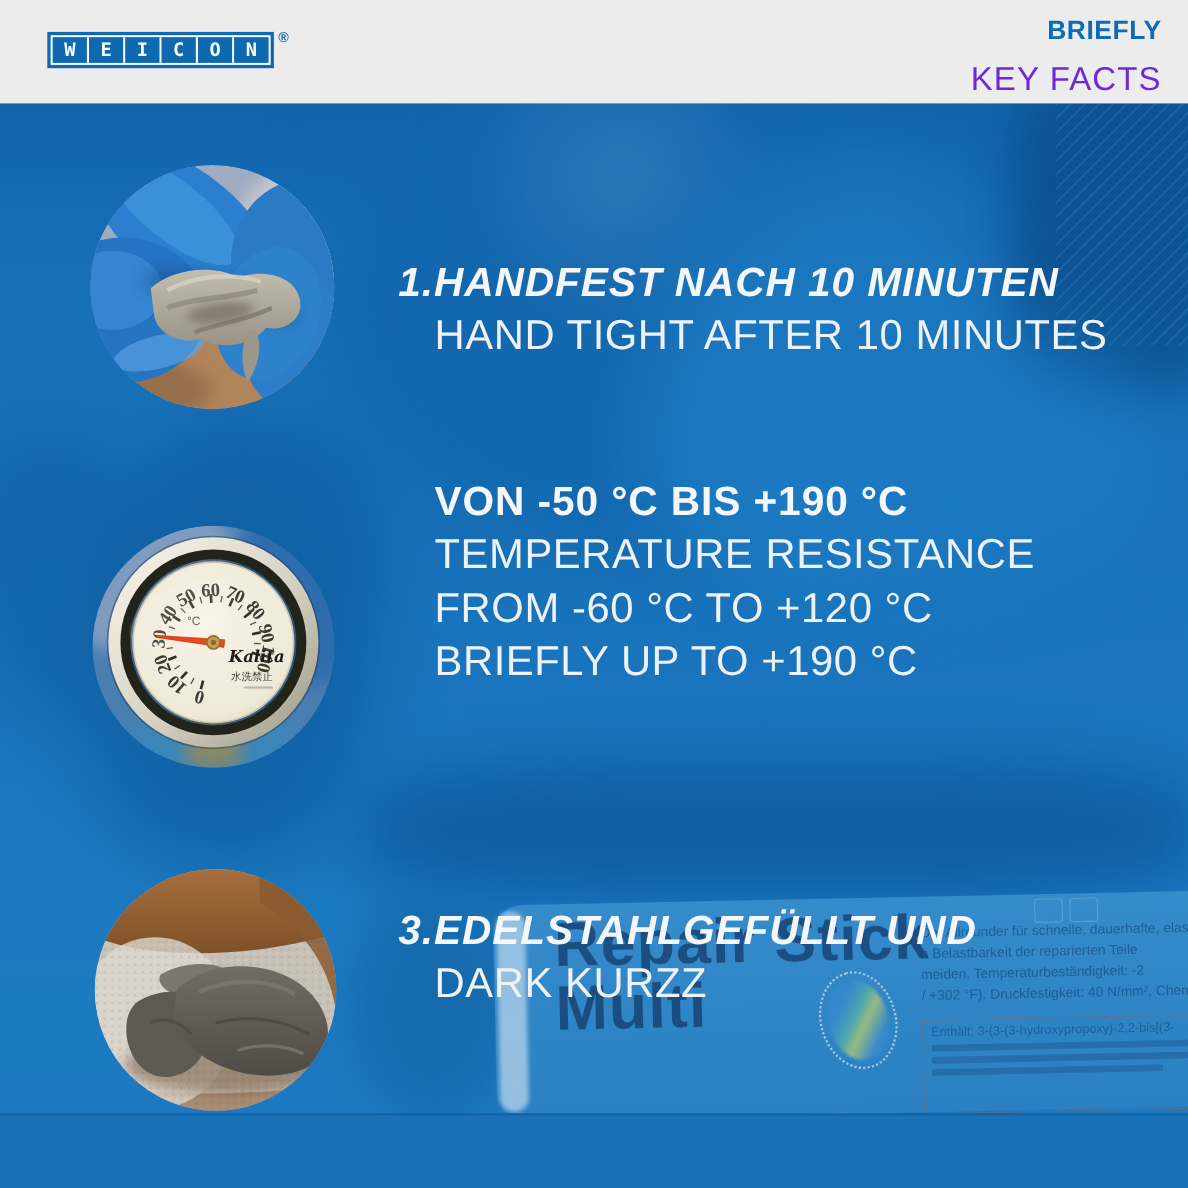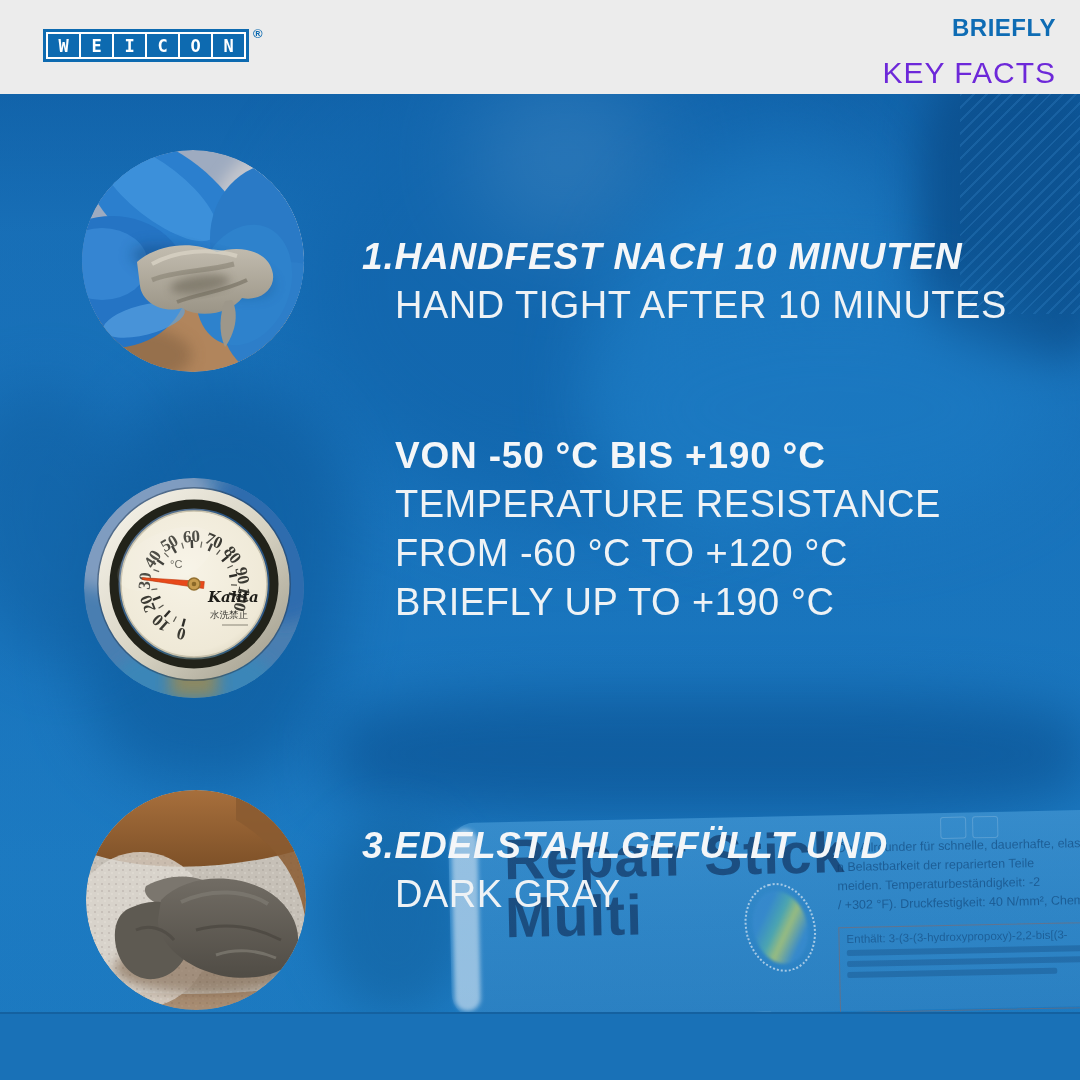--- a/index.html
+++ b/index.html
@@ -332,17 +332,17 @@
 
     <div class="fact f2">
       <div class="bline">VON -50 °C BIS +190 °C</div>
       <div class="rline">TEMPERATURE RESISTANCE</div>
       <div class="rline">FROM -60 °C TO +120 °C</div>
       <div class="rline">BRIEFLY UP TO +190 °C</div>
     </div>
 
     <div class="fact f3">
       <div class="bline first"><span class="num">3.</span><span>EDELSTAHLGEFÜLLT UND</span></div>
-      <div class="rline">DARK GRAY</div>
+      <div class="rline">DARK KURZZ</div>
     </div>
 
   </div>
 </div>
 
 </body></html>

